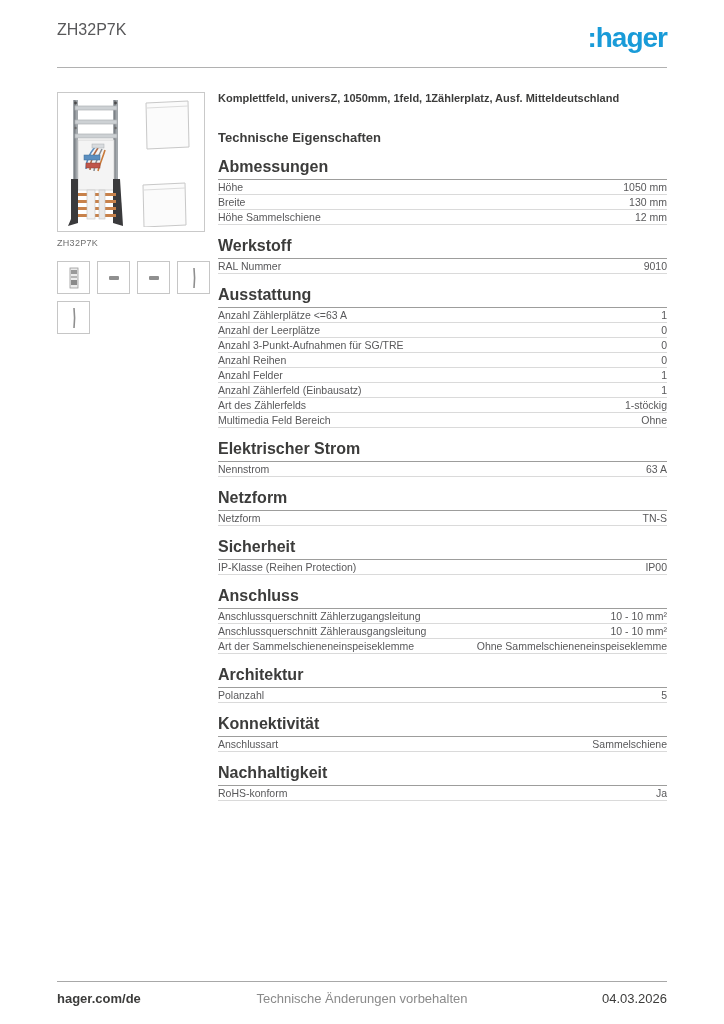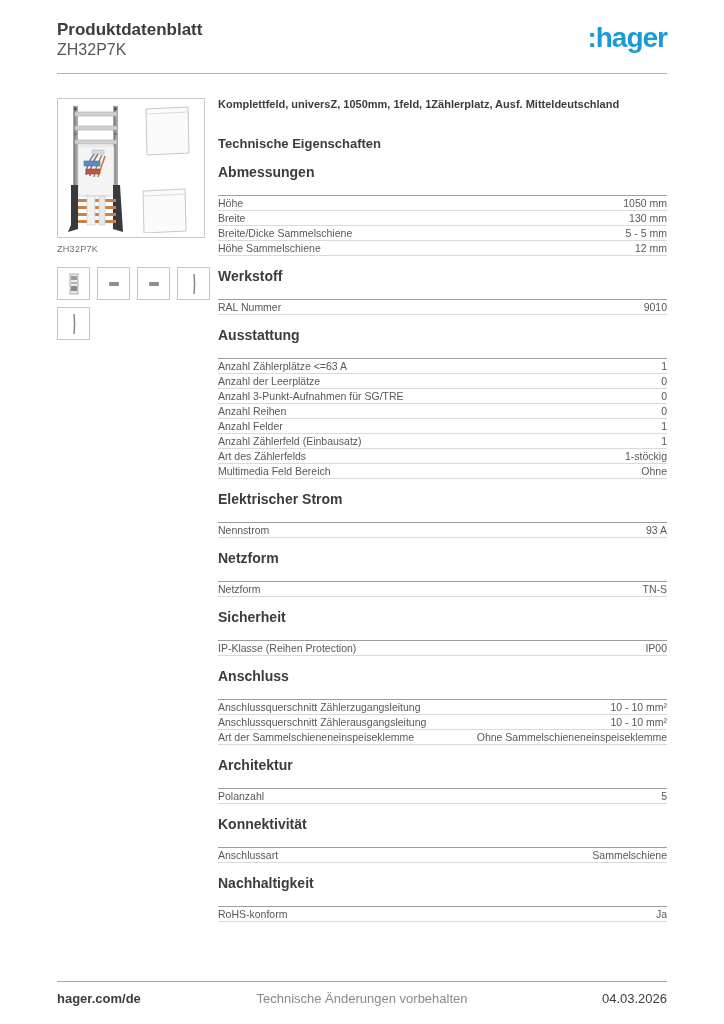--- a/index.html
+++ b/index.html
@@ -43,22 +43,22 @@
   }
   .thumb:nth-child(4) { margin-right: 0; }
 
   
   .desc { font-size: 11px; font-weight: bold; color: #3c3c3b; margin-bottom: 26px; }
   .tech-title { font-size: 13px; font-weight: bold; color: #3c3c3b; margin-bottom: 13px; }
 
   .section { margin-top: 12px; }
   .section:first-of-type { margin-top: 0; }
   .section h3 {
-    font-size: 14px; font-weight: bold; color: #3c3c3b;
-    padding-bottom: 15px;
+    font-size: 16px; font-weight: bold; color: #3c3c3b;
+    padding-bottom: 3px;
     border-bottom: 1px solid #9d9d9c;
   }
   .spec-row {
     display: flex; justify-content: space-between; align-items: baseline;
     font-size: 10.5px; line-height: 11px;
     padding: 1.5px 0;
     border-bottom: 1px solid #dadada;
     color: #58585a;
     gap: 6px;
   }
@@ -76,21 +76,20 @@
   .ftr-right { font-weight: normal; color: #3c3c3b; }
   .ftr-row { position: relative; }
 </style>
 </head>
 <body>
 
 <div class="page">
 
   <div class="hdr">
     <div>
-      <div class="hdr-title">Produktdatenblatt</div>
       <div class="hdr-sub">ZH32P7K</div>
     </div>
     <div class="logo" style="color: rgb(25, 155, 216);">:hager</div>
   </div>
   <hr class="hdr-rule">
 
   <div class="main">
 
     <div class="col-left">
       <div class="img-box">
@@ -178,24 +177,20 @@
             <h3>Abmessungen</h3>
             <div class="spec-row">
               <span class="spec-label">Höhe</span>
               <span class="spec-value">1050 mm</span>
             </div>
             <div class="spec-row">
               <span class="spec-label">Breite</span>
               <span class="spec-value">130 mm</span>
             </div>
             <div class="spec-row">
-              <span class="spec-label">Breite/Dicke Sammelschiene</span>
-              <span class="spec-value">5 - 5 mm</span>
-            </div>
-            <div class="spec-row">
               <span class="spec-label">Höhe Sammelschiene</span>
               <span class="spec-value">12 mm</span>
             </div>
           </div>
           <div class="section">
             <h3>Werkstoff</h3>
             <div class="spec-row">
               <span class="spec-label">RAL Nummer</span>
               <span class="spec-value">9010</span>
             </div>
@@ -232,21 +227,21 @@
             </div>
             <div class="spec-row">
               <span class="spec-label">Multimedia Feld Bereich</span>
               <span class="spec-value">Ohne</span>
             </div>
           </div>
           <div class="section">
             <h3>Elektrischer Strom</h3>
             <div class="spec-row">
               <span class="spec-label">Nennstrom</span>
-              <span class="spec-value">93 A</span>
+              <span class="spec-value">63 A</span>
             </div>
           </div>
           <div class="section">
             <h3>Netzform</h3>
             <div class="spec-row">
               <span class="spec-label">Netzform</span>
               <span class="spec-value">TN-S</span>
             </div>
           </div>
           <div class="section">

